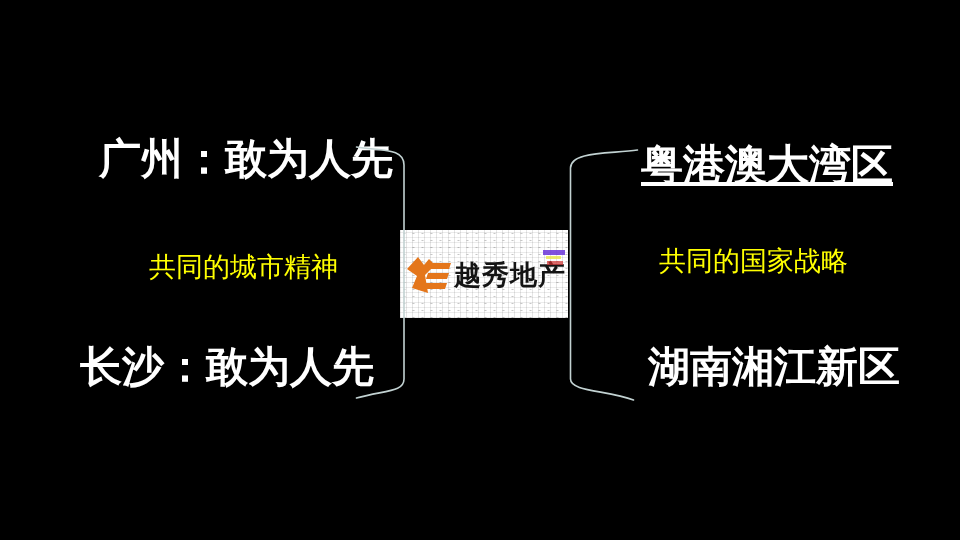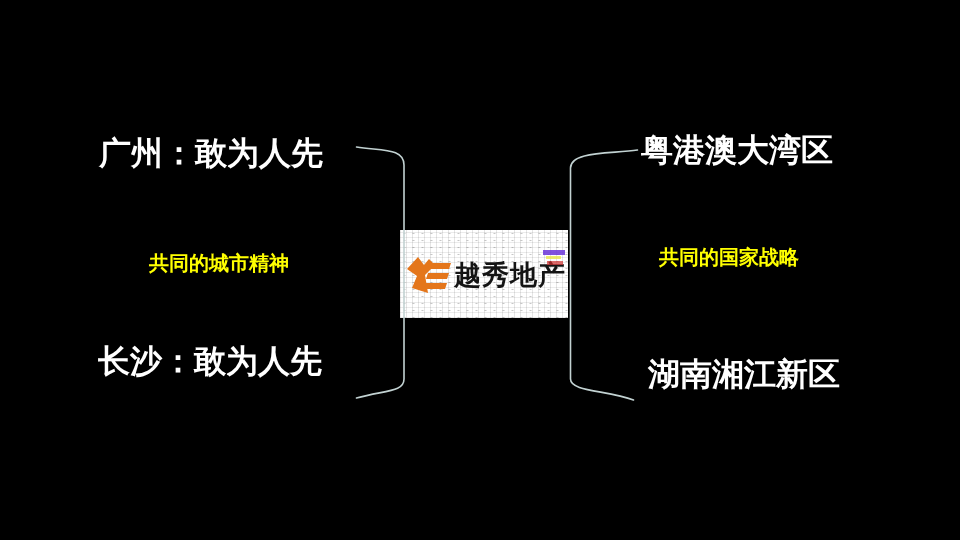--- a/index.html
+++ b/index.html
@@ -6,38 +6,38 @@
   .slide{
     position:relative;
     width:960px;height:540px;
     background:#000000;
     overflow:hidden;
     font-family:"Liberation Sans","DejaVu Sans",sans-serif;
   }
   .title{
     position:absolute;
     color:#ffffff;
-    font-size:32px;
+    font-size:42px;
     font-weight:700;
     line-height:1.05;
     letter-spacing:0px;
     white-space:nowrap;
   }
   .accent{
     position:absolute;
     color:#ffff00;
-    font-size:20px;
-    font-weight:700;
+    font-size:27px;
+    font-weight:400;
     line-height:1.05;
     white-space:nowrap;
   }
   .t-guangzhou{left:99px;top:137px;}
-  .t-bayarea{left:641px;top:134px;}
-  .t-changsha{left:98px;top:345px;}
-  .t-xiangjiang{left:648px;top:358px;}
+  .t-bayarea{left:641px;top:143px;text-decoration:underline;}
+  .t-changsha{left:80px;top:345px;}
+  .t-xiangjiang{left:648px;top:345px;}
   .a-spirit{left:149px;top:253px;}
   .a-strategy{left:659px;top:247px;}
 
   .brackets{
     position:absolute;left:0;top:0;width:960px;height:540px;
     z-index:3;pointer-events:none;
   }
 
   .logo-box{
     position:absolute;

